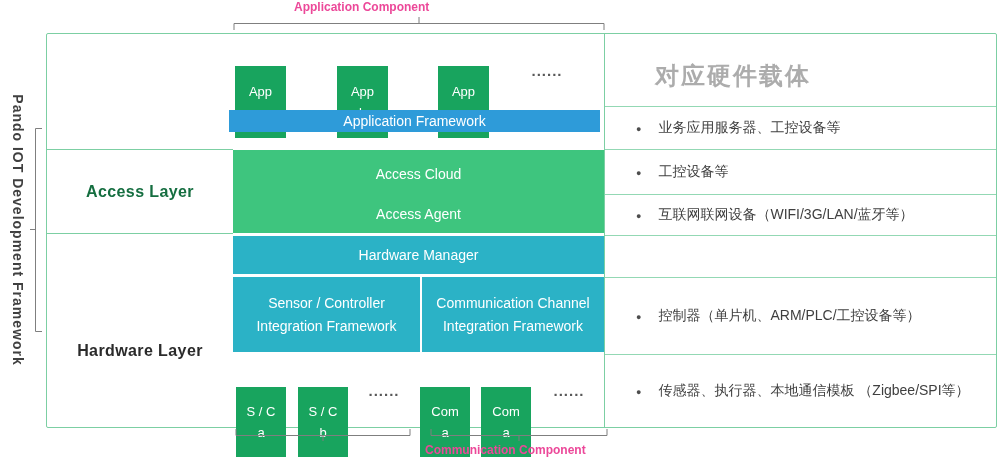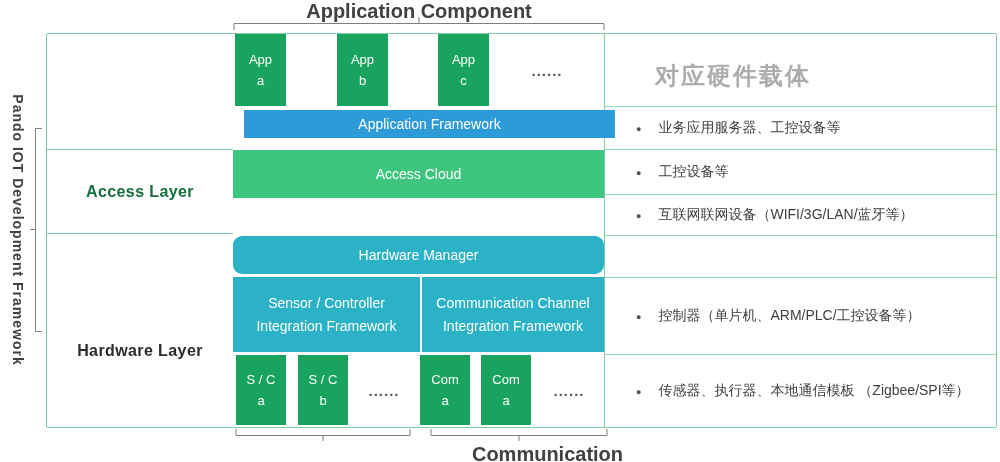--- a/index.html
+++ b/index.html
@@ -20,28 +20,28 @@
   .layer.green { color:#156E40;text-align:right; }
 
   
   .band { position:absolute; display:flex; align-items:center; justify-content:center;
           color:#fff; font-size:14px; text-align:center; }
   .band.blue  { background:#2E9BD9; }
   .band.lgreen{ background:#3EC57E; }
   .band.teal  { background:#2BB2C6; line-height:23px; }
   .block { position:absolute; display:flex; flex-direction:column; align-items:center;
            justify-content:center; background:#18A45E; color:#fff; font-size:13px;
-           line-height:21px; text-align:center; }
+           line-height:21px; text-align:center;margin-top:32px; }
   .dots { position:absolute; display:flex; align-items:center; justify-content:center;
           color:#595959; font-size:15px; font-weight:bold; letter-spacing:1px; }
 
   
   svg.bracket { position:absolute; }
-  .bracket-label { position:absolute; text-align:center; font-size:20px; font-weight:bold;
-                   color:#404040; }
+  .bracket-label { position:absolute; text-align:left; font-size:12px; font-weight:bold;
+                   color:#ec4899; }
 
   
   .rp-title { position:absolute; left:655px; top:60px; font-size:24px; font-weight:bold;
               color:#ACACAC; letter-spacing:2px; }
   .rp-row { position:absolute; left:605px; width:391px; display:flex; align-items:center;
             padding-left:31px; color:#3F3F3F; font-size:14px; }
   .rp-row .bullet { color:#4D4D4D; font-size:9px; margin-right:17px; position:relative; top:1px; }
 
   
   .vertical-label { position:absolute; left:-122px; top:218px; width:280px; height:24px;
@@ -79,23 +79,24 @@
   <div class="block" style="left:337px; top:34px; width:51px; height:72px;">
     <span>App</span>
       <span>b</span>
   </div>
   <div class="block" style="left:438px; top:34px; width:51px; height:72px;">
     <span>App</span>
       <span>c</span>
   </div>
   <div class="dots" style="left:515px; top:34px; width:64px; height:72px;">......</div>
 
-  <div class="band blue" style="left:244px; top:110px; width:371px; height:28px;">Application Framework</div>
+  <div class="band blue" style="left:229px; top:110px; width:371px; height:22px;">Application Framework</div>
   <div class="band lgreen" style="left:233px; top:150px; width:371px; height:48px;">Access Cloud</div>
-  <div class="band teal" style="left:233px; top:236px; width:371px; height:38px;border-radius:9px;">Hardware Manager</div>
+  <div class="band lgreen" style="left:233px; top:195px; width:371px; height:38px;">Access Agent</div>
+  <div class="band teal" style="left:233px; top:236px; width:371px; height:38px;">Hardware Manager</div>
 
   <div class="band teal" style="left:233px; top:277px; width:187px; height:75px; flex-direction:column;">
     <span>Sensor / Controller</span>
     <span>Integration Framework</span>
   </div>
   <div class="band teal" style="left:422px; top:277px; width:182px; height:75px; flex-direction:column;">
     <span>Communication Channel</span>
     <span>Integration Framework</span>
   </div>
 

